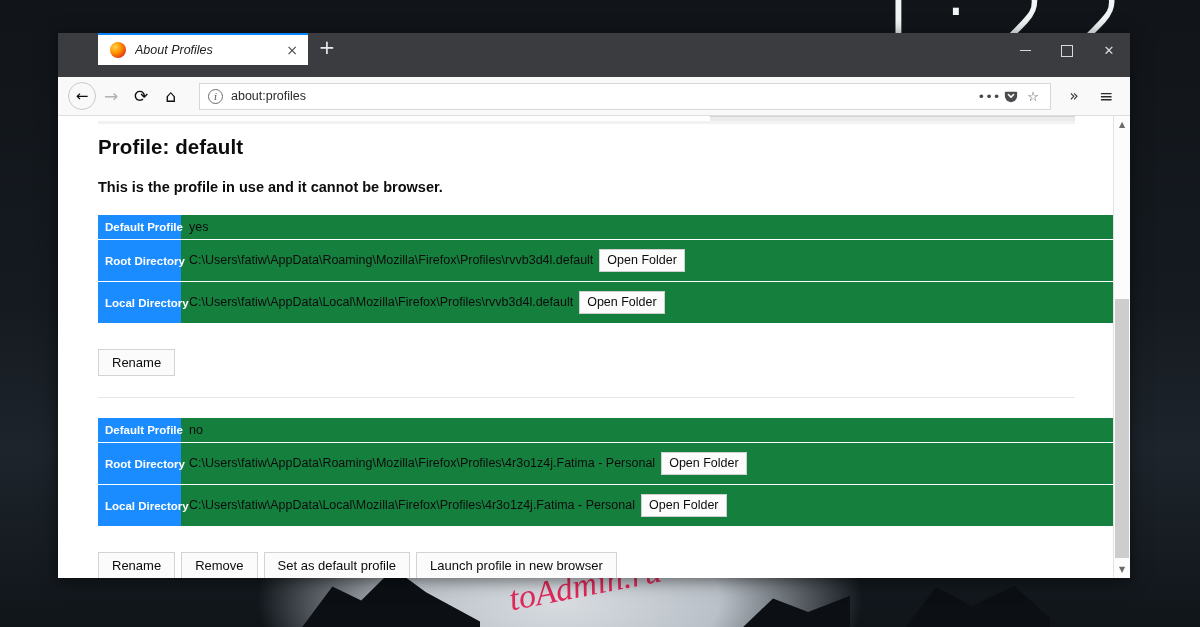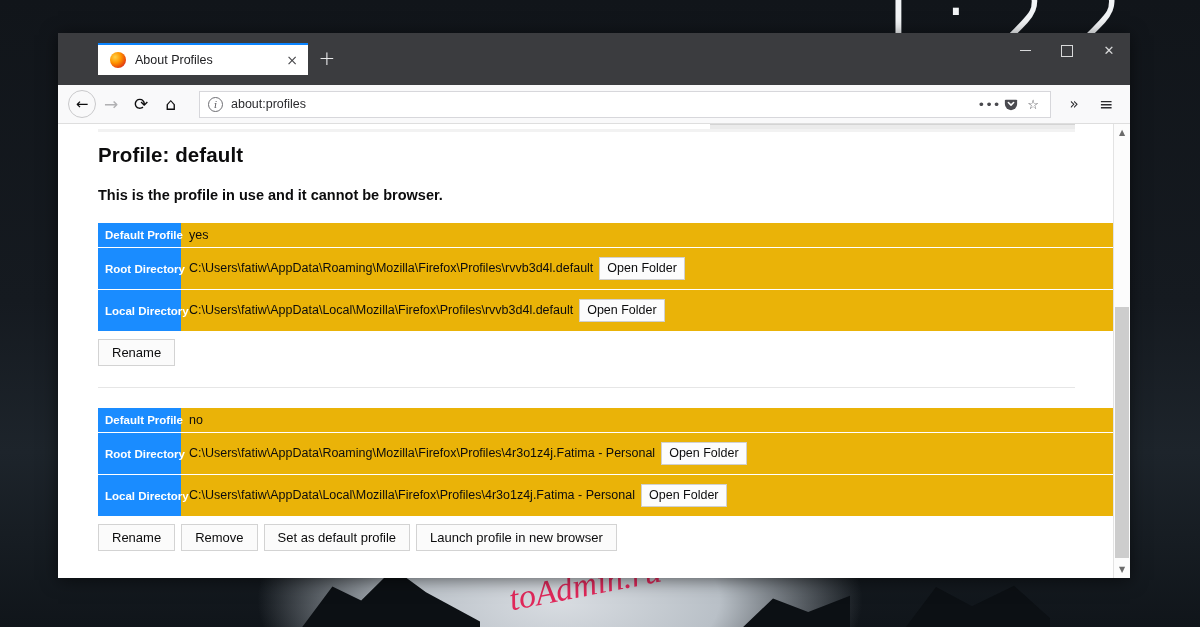--- a/index.html
+++ b/index.html
@@ -59,26 +59,27 @@
     width: 1072px; height: 545px;
     background: #ffffff;
     box-shadow: 0 2px 16px rgba(0,0,0,.55);
     display: flex;
     flex-direction: column;
     overflow: hidden;
   }
 
   
   .tabstrip {
-    height: 52px;
+    height: 44px;
     background: #3b3c3f;
     display: flex;
-    align-items: center;
+    align-items: flex-start;
     position: relative;
     flex: none;
+    font-style: italic;
   }
   .tab {
     position: relative;
     width: 210px; height: 32px;
     background: #ffffff;
     display: flex;
     align-items: center;
     padding: 0 8px 0 12px;
     margin-left: 40px;
     border-top: 2px solid #0a84ff;
@@ -232,42 +233,42 @@
     background: #1a8cff;
     color: #ffffff;
     font-size: 11.5px;
     font-weight: bold;
     text-align: left;
     padding: 5px 6px 5px 7px;
     white-space: nowrap;
     vertical-align: middle;
   }
   table.profile-table td {
-    background: #eab308;
+    background: #15803d;
     font-size: 12.5px;
     color: #0c0c0d;
     padding: 5px 6px 5px 8px;
     vertical-align: middle;
     white-space: nowrap;
   }
   tr.row-tall th { padding-top: 13px; padding-bottom: 13px; }
   tr.row-tall td { padding-top: 9px; padding-bottom: 9px; }
 
   button.webbtn {
     font-family: "Liberation Sans", sans-serif;
     font-size: 12.5px;
     color: #0c0c0d;
     background: #fcfcfc;
     border: 1px solid #d0d0d0;
     padding: 3px 7px;
     margin-left: 6px;
     line-height: 15px;
   }
   .btnrow {
-    margin-top: 7px;
+    margin-top: 25px;
     display: flex;
     gap: 6px;
   }
   .btnrow button.webbtn {
     margin-left: 0;
     padding: 5px 13px;
     font-size: 13px;
     background: #fbfbfb;
     border: 1px solid #d3d3d3;
   }

